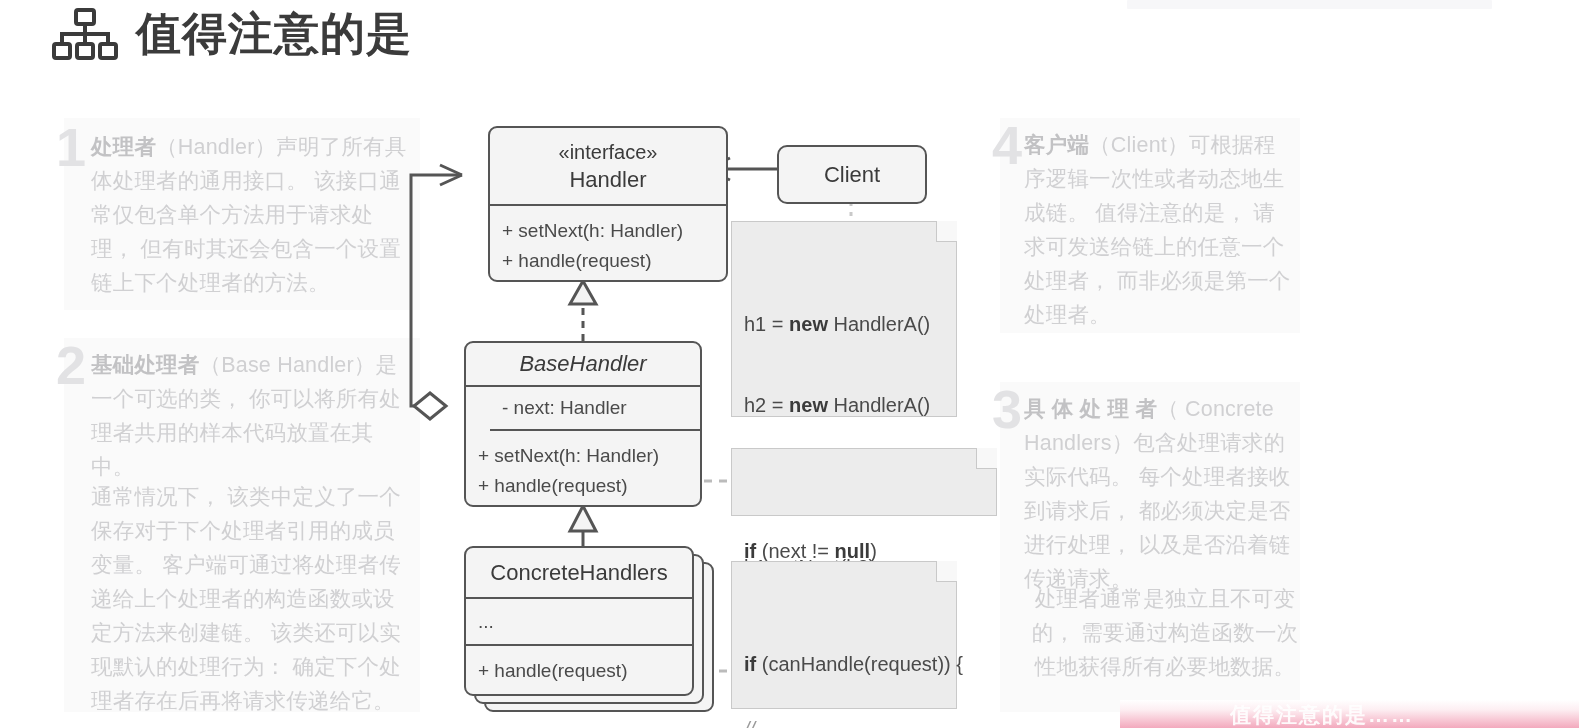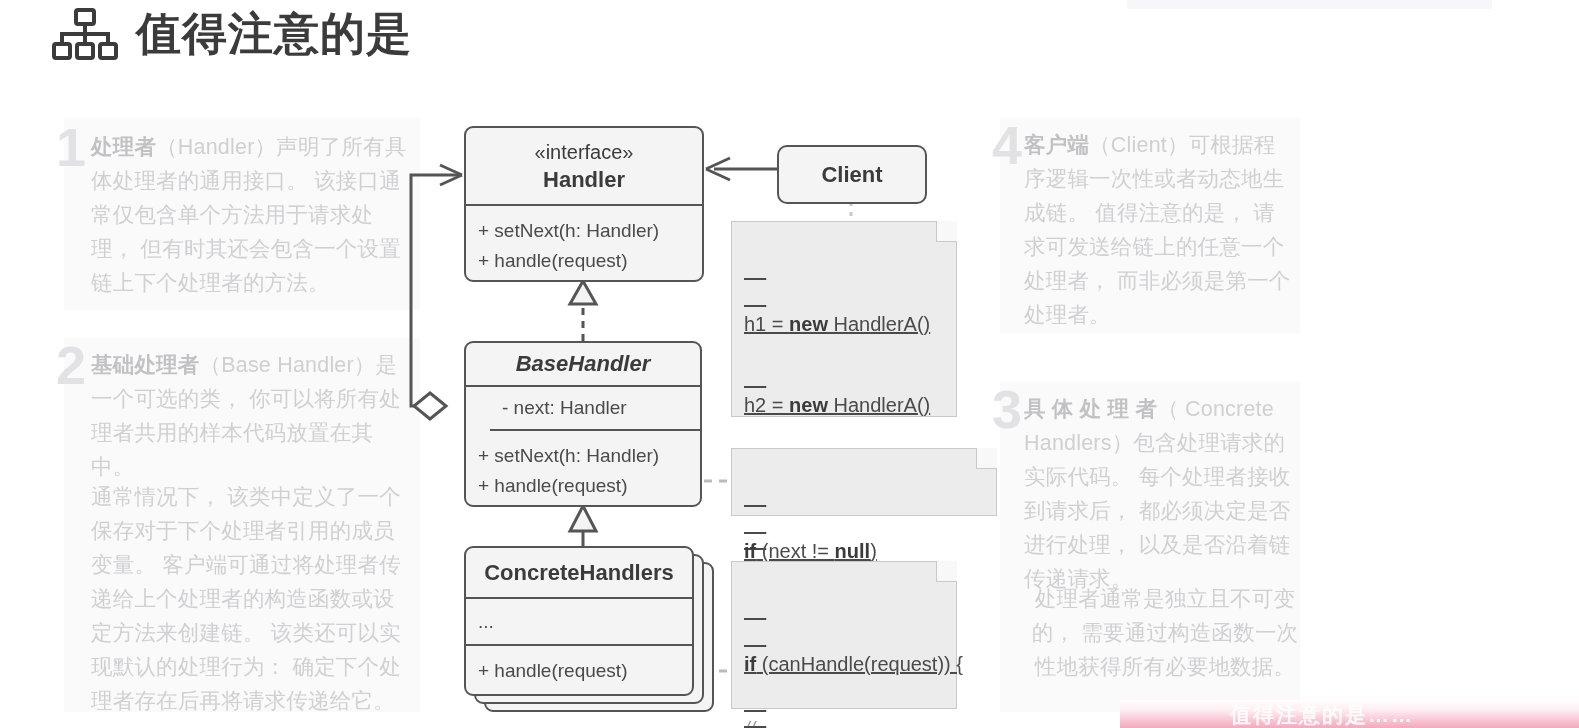--- a/index.html
+++ b/index.html
@@ -52,29 +52,29 @@
   }
   .box .cmp{
     border-bottom:2.5px solid #555;box-sizing:border-box;
     display:flex;flex-direction:column;justify-content:center;
   }
   .box .cmp:last-child{border-bottom:none;}
   .c-title{
     text-align:center;color:#3b3b3b;font-size:21px;line-height:28px;
   }
   .c-title .stereo{font-size:20px;color:#3b3b3b;font-weight:normal;}
-  .c-title .nm{font-weight:bold;font-size:22px;text-align:center;}
+  .c-title .nm{font-weight:normal;font-size:22px;text-align:center;}
   .c-title .nm.ital{font-style:italic;}
   .c-row{
     color:#4a4a4a;font-size:19px;line-height:30px;padding-left:12px;
     white-space:nowrap;
   }
 
   
-  #box-handler{left:464px;top:126px;width:240px;height:156px;}
+  #box-handler{left:488px;top:126px;width:240px;height:156px;}
   #box-handler .cmp1{height:78px;}
   #box-handler .cmp2{height:77px;padding-top:2px;}
 
   
   #box-base{left:464px;top:341px;width:238px;height:166px;}
   #box-base .cmp1{height:44px;}
   #box-base .cmp2{height:44px;margin-left:24px;}
   #box-base .cmp3{height:77px;padding-top:2px;}
 
   
@@ -88,21 +88,21 @@
   #box-concrete .cmp3{height:49px;}
 
   
   #box-client{left:777px;top:145px;width:150px;height:59px;border-radius:10px;}
   #box-client .cmp1{height:100%;}
 
   
   .note{
     position:absolute;background:#ececec;border:1.5px solid #c9c9c9;
     box-sizing:border-box;color:#4a4a4a;font-size:20px;line-height:27px;
-    padding:8px 12px 10px 12px;white-space:pre;text-decoration:underline;
+    padding:8px 12px 10px 12px;white-space:pre;
   }
   .note .fold{
     position:absolute;right:-1px;top:-1px;width:20px;height:20px;
     background:#f8f8f8;border-left:1.5px solid #c9c9c9;border-bottom:1.5px solid #c9c9c9;
   }
   .note b{font-weight:bold;color:#3b3b3b;}
   .note i{font-style:italic;color:#9a9a9a;}
   #note-client{left:731px;top:221px;width:226px;height:196px;}
   #note-next{left:731px;top:448px;width:266px;height:68px;}
   #note-can{left:731px;top:561px;width:226px;height:148px;}

